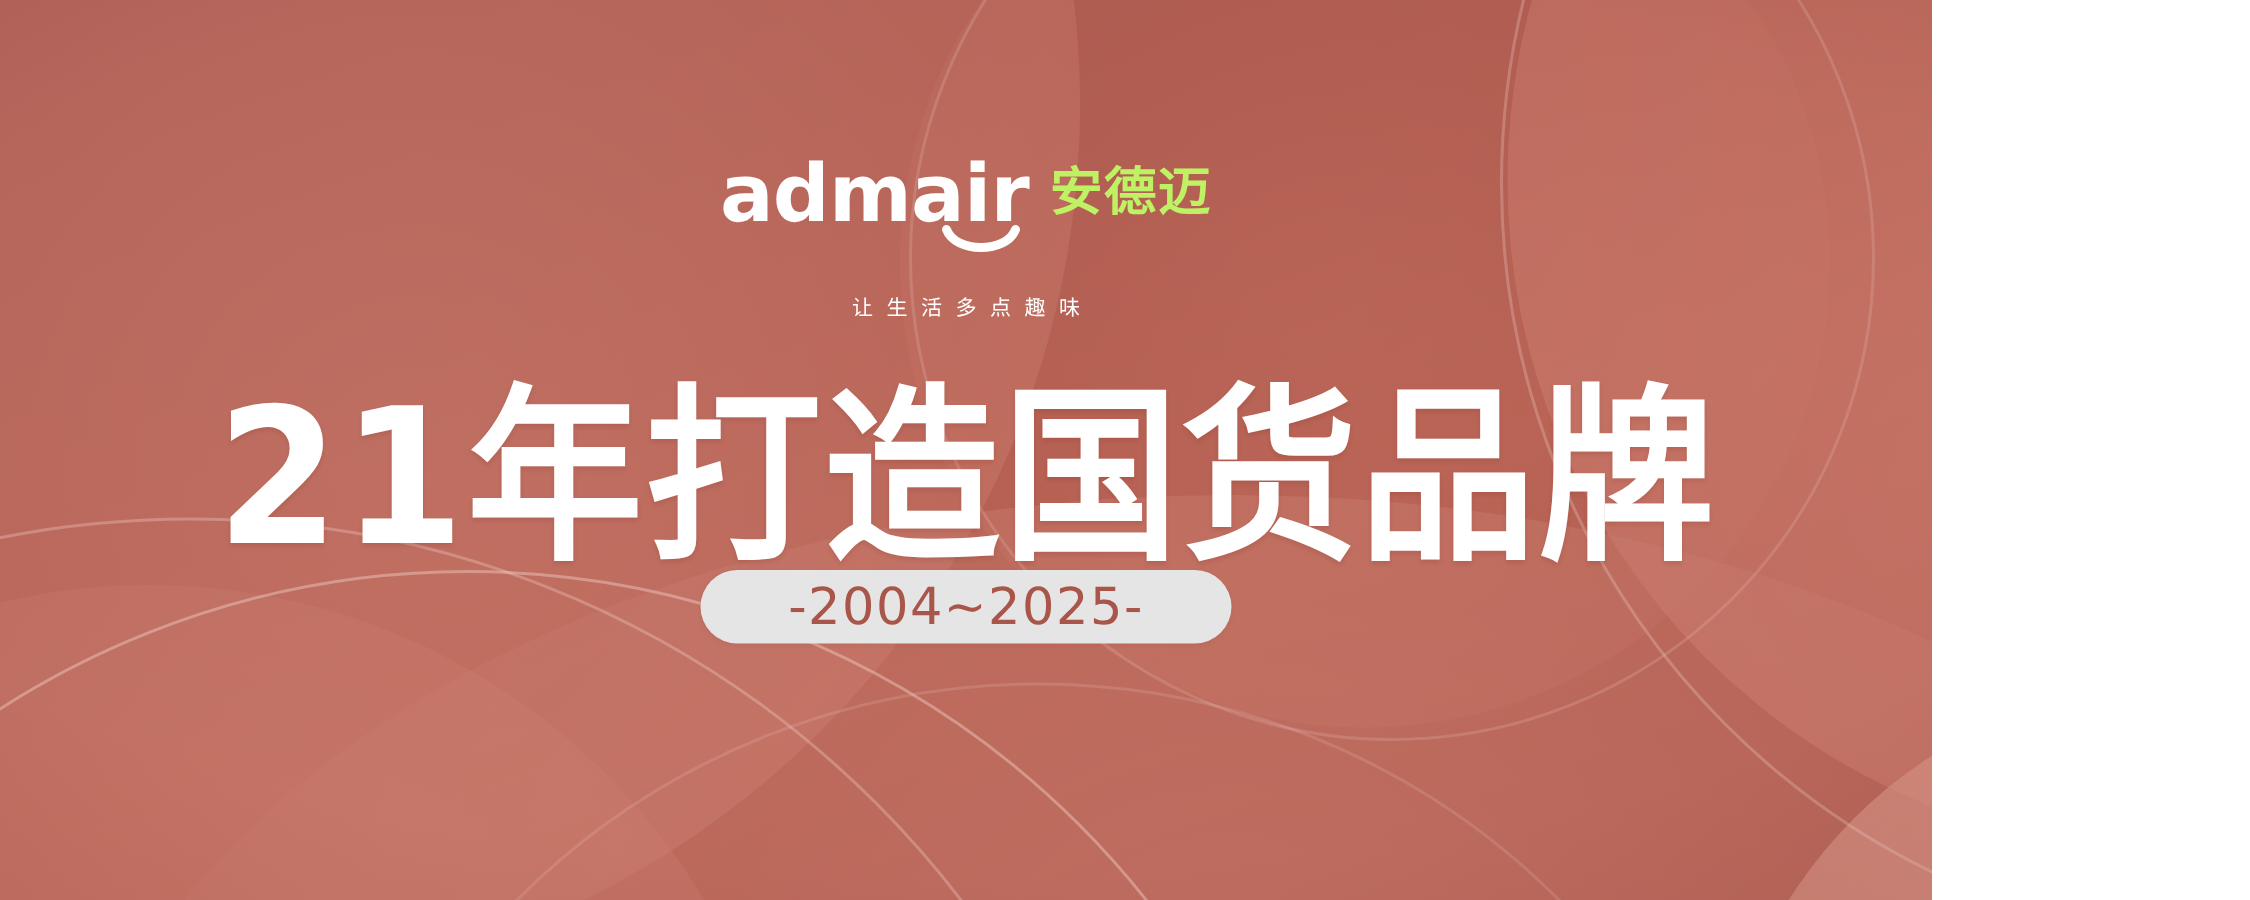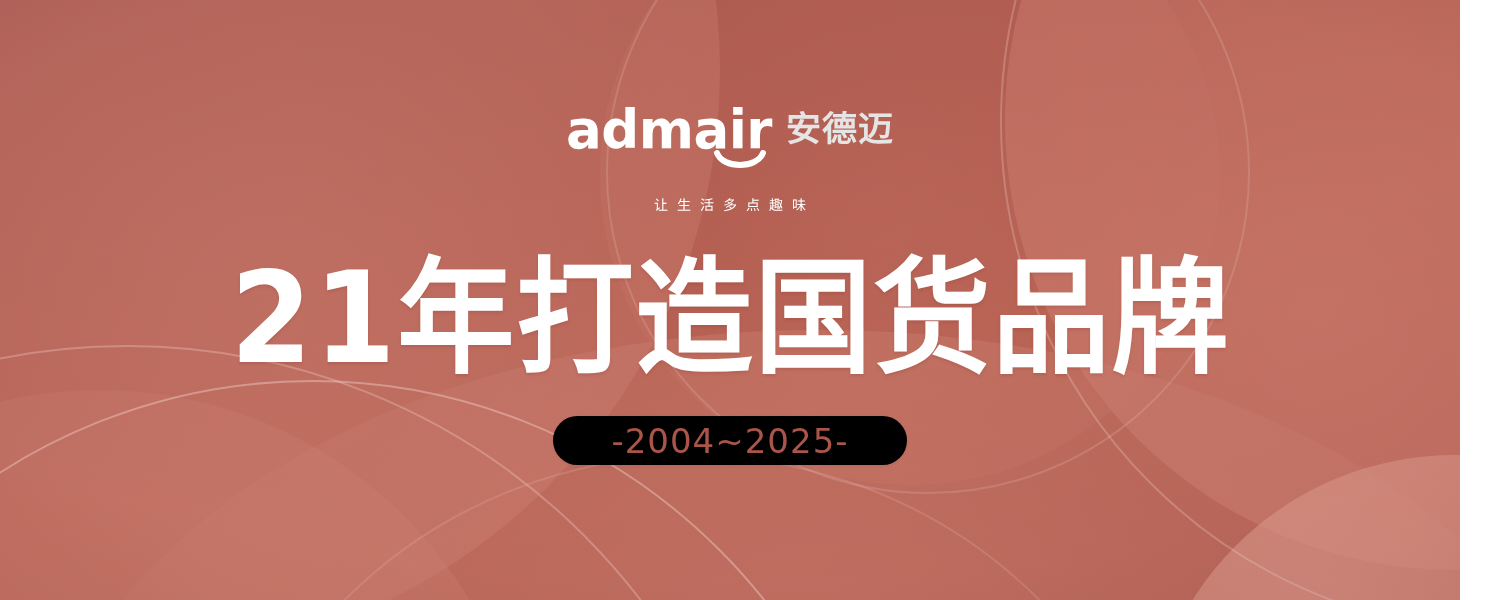--- a/index.html
+++ b/index.html
@@ -3,21 +3,21 @@
 <meta charset="utf-8">
 <title>admair banner</title>
 <style>
   html, body {
     margin: 0;
     padding: 0;
     background: #ffffff;
   }
   #banner {
     position: relative;
-    width: 1460px;
+    width: 1288px;
     height: 600px;
     overflow: hidden;
     font-family: "Liberation Sans", "DejaVu Sans", sans-serif;
     background: #a8534a;
   }
 
   
   .bg-layer {
     position: absolute;
     inset: 0;
@@ -128,21 +128,21 @@
     font-family: "DejaVu Sans", "Liberation Sans", sans-serif;
   }
   .smile {
     position: absolute;
     right: 6px;
     bottom: -16px;
     width: 52px;
     height: 22px;
   }
   .cn-name {
-    color: #e5e5e5;
+    color: #bef264;
     font-size: 35px;
     line-height: 50px;
     font-weight: 700;
     letter-spacing: 1px;
     font-family: "DejaVu Sans", "Liberation Sans", sans-serif;
   }
 
   .tagline {
     margin-top: 30px;
     color: #ffffff;
@@ -162,25 +162,24 @@
     letter-spacing: 2px;
     text-indent: 2px;
     white-space: nowrap;
     transform: scaleX(0.93);
     transform-origin: center top;
     text-shadow: 0 2px 3px rgba(120,48,40,0.18);
     font-family: "DejaVu Sans", "Liberation Sans", sans-serif;
   }
 
   .year-badge {
-    margin-top: 36px;
     width: 354px;
     height: 49px;
     border-radius: 25px;
-    background: #000000;
+    background: #e5e5e5;
     display: flex;
     align-items: center;
     justify-content: center;
     box-shadow: 0 1px 3px rgba(120,48,40,0.10);
   }
   .year-badge-text {
     color: #a9554a;
     font-size: 34px;
     line-height: 34px;
     font-weight: 500;

